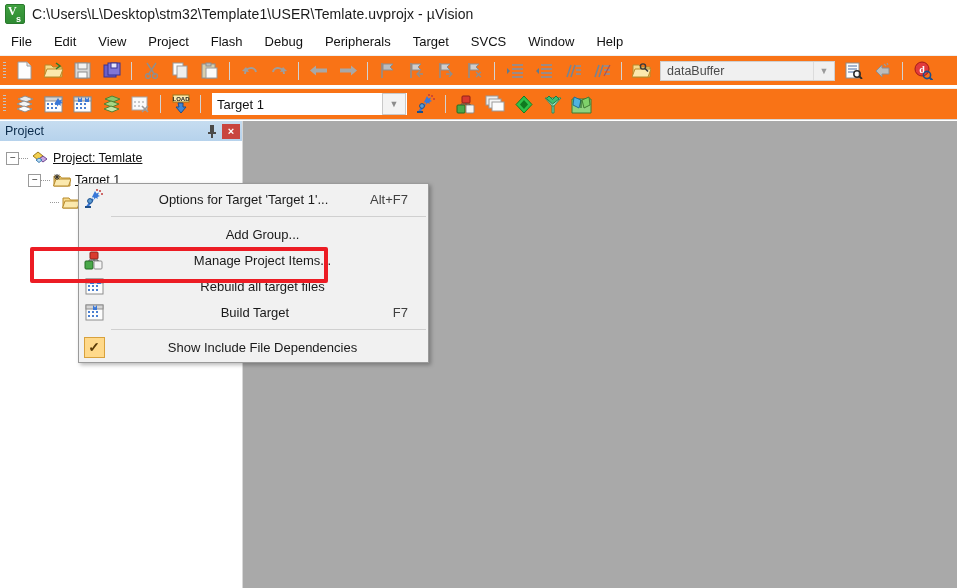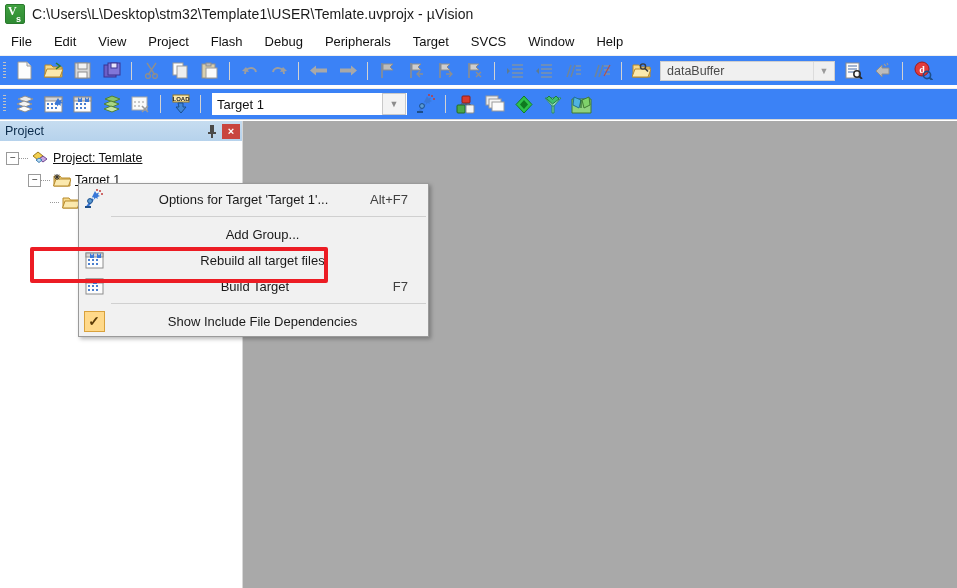--- a/index.html
+++ b/index.html
@@ -40,21 +40,21 @@
     position:absolute;left:0;top:28px;width:957px;height:26px;
     background:#ffffff;display:flex;align-items:center;
     box-sizing:border-box;
   }
   .menu-item{
     font-size:13px;color:#111;padding:3px 11px;white-space:nowrap;cursor:default;
   }
 
   
   .toolbar{
-    position:absolute;left:0;width:957px;height:30px;background:#3b82f6;
+    position:absolute;left:0;width:957px;height:30px;background:#f97316;
     display:flex;align-items:center;box-sizing:border-box;
   }
   .toolbar1{top:55px;border-top:1px solid #efefef;}
   .toolbar2{top:88px;border-top:1px solid #efefef;border-bottom:1px solid #d6d6d6;height:32px;}
   .grip{
     width:3px;height:18px;margin:0 4px 0 3px;
     background-image:repeating-linear-gradient(to bottom,#c2c2c2 0 1px,transparent 1px 3px);
     flex:0 0 auto;
   }
   .tbtn{
@@ -586,20 +586,32 @@
     </div>
 
     <div class="ctx-sep"></div>
 
     <div class="ctx-row">
       <div class="ctx-gutter"></div>
       <div class="ctx-label">Add Group...</div>
       <div class="ctx-accel"></div>
     </div>
 
+    <div class="ctx-row">
+      <div class="ctx-gutter">
+        <svg width="20" height="19">
+            <rect x="6" y="1" width="8" height="7" rx="1" fill="#d93a2f" stroke="#8f2018"></rect>
+            <rect x="1" y="10" width="8" height="8" rx="1" fill="#4aa84a" stroke="#236b23"></rect>
+            <rect x="10" y="10" width="8" height="8" rx="1" fill="#f4f4f4" stroke="#8e8e8e"></rect>
+            <path d="M10 8 v2 M10 9 h-5 v1 M10 9 h4 v1" stroke="#555" fill="none" stroke-width="1"></path>
+          </svg>
+      </div>
+      <div class="ctx-label">Manage Project Items...</div>
+      <div class="ctx-accel"></div>
+    </div>
 
     <div class="ctx-row">
       <div class="ctx-gutter">
         <svg width="19" height="18">
             <rect x="1" y="2" width="17" height="15" fill="#fdfdfd" stroke="#8e8e8e"></rect>
             <rect x="1" y="2" width="17" height="4" fill="#d5d5d5" stroke="#8e8e8e"></rect>
             <g fill="#4a7fd0">
               <rect x="3" y="8" width="2" height="2"></rect>
               <rect x="7" y="8" width="2" height="2"></rect>
               <rect x="11" y="8" width="2" height="2"></rect>

